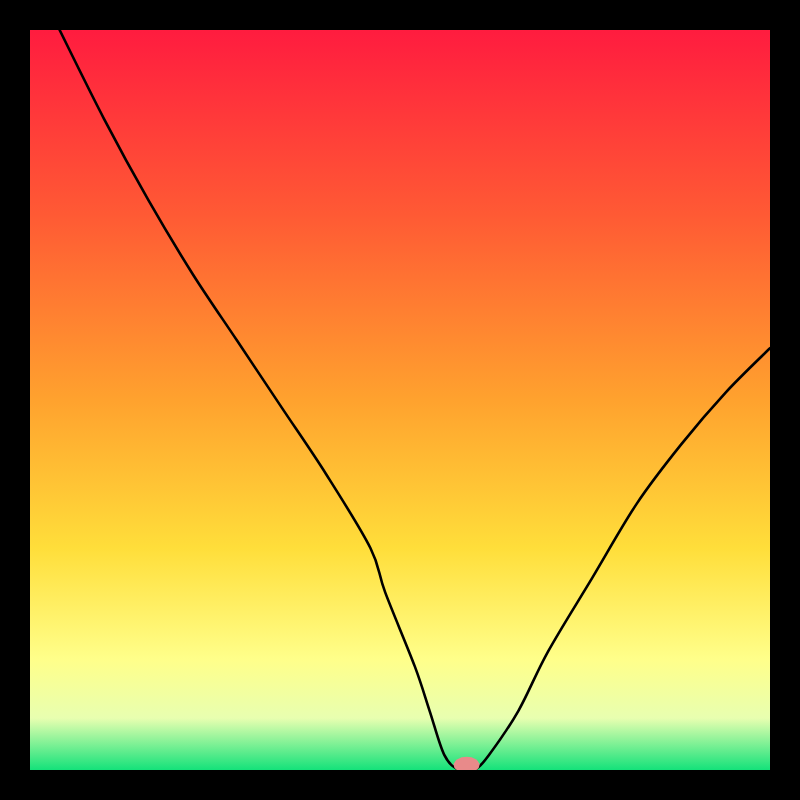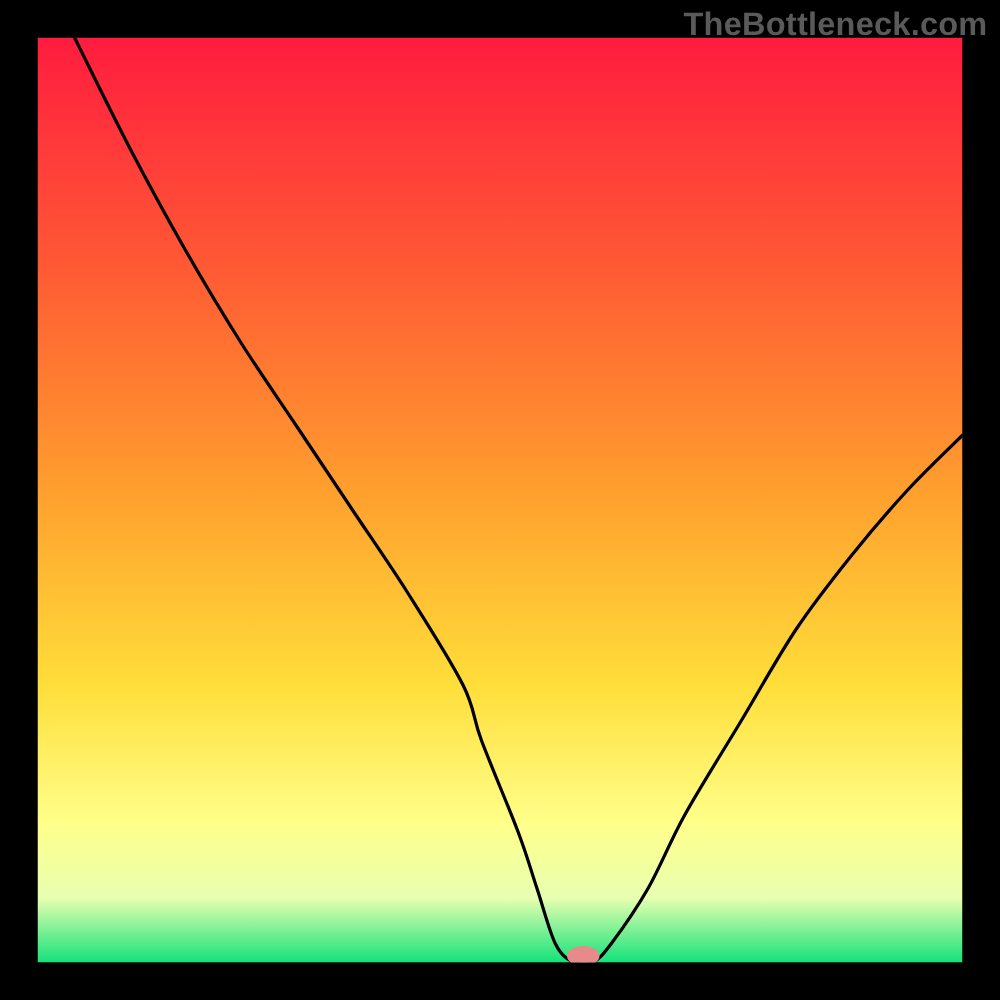--- a/index.html
+++ b/index.html
@@ -32,21 +32,20 @@
     left: 30px;
     top: 30px;
     width: 740px;
     height: 740px;
   }
 </style>
 </head>
 <body>
 
 <div class="frame">
-  <div class="watermark">TheBottleneck.com</div>
 
   <svg class="plot" viewBox="0 0 740 740" preserveAspectRatio="none">
     <defs>
       <linearGradient id="bg-grad" x1="0" y1="0" x2="0" y2="1">
 
       <stop offset="0%" stop-color="#ff1c3f"></stop>
           <stop offset="25%" stop-color="#ff5a34"></stop>
           <stop offset="50%" stop-color="#ffa22e"></stop>
           <stop offset="70%" stop-color="#ffde3a"></stop>
           <stop offset="85%" stop-color="#ffff8a"></stop>

